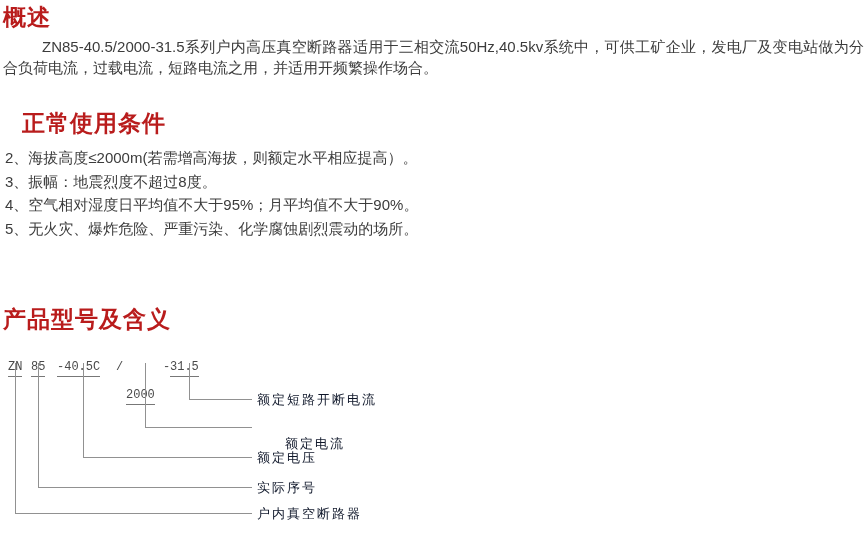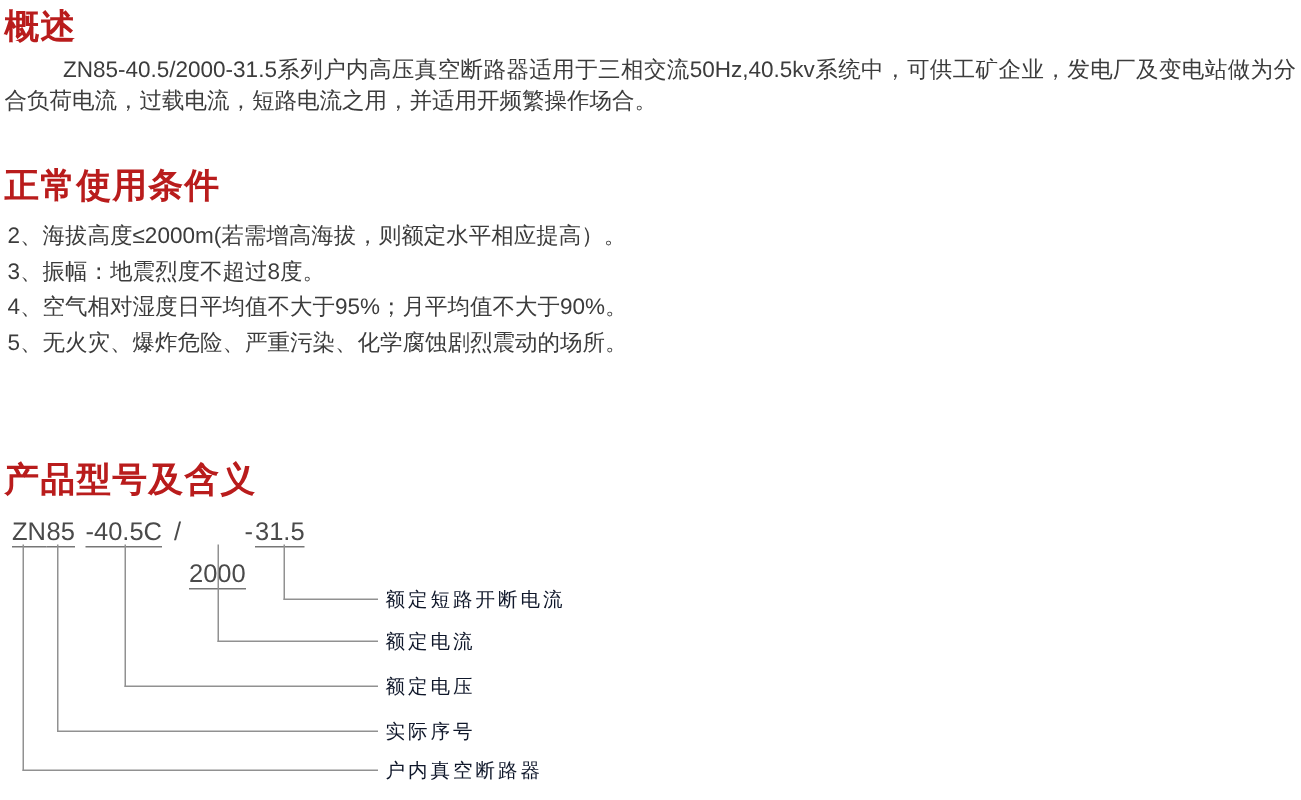--- a/index.html
+++ b/index.html
@@ -17,41 +17,41 @@
   .body-text{color:#3c3c3c;font-size:15px;}
   .paragraph{
     position:absolute;left:3px;top:36px;width:861px;
     line-height:21px;text-indent:39px;
     text-align:justify;
   }
   .cond-list{position:absolute;left:5px;top:146px;width:850px;}
   .cond-item{display:block;line-height:23.6px;white-space:nowrap;}
   .model-row{position:absolute;left:0;top:341px;height:21px;}
   .seg{
-    position:absolute;top:4px;height:19px;line-height:20px;
-    font-size:17px;color:#4a4a4a;white-space:nowrap;
+    position:absolute;top:16px;height:19px;line-height:20px;
+    font-size:12px;color:#4a4a4a;white-space:nowrap;font-family:Liberation Mono, monospace;
   }
   .seg.u{border-bottom:1px solid #777777;}
   .vline,.hline{position:absolute;background:#919191;}
   .vline{width:1px;}
   .hline{height:1px;}
   .diag-label{
     position:absolute;left:257px;height:16px;line-height:16px;
     font-size:13px;letter-spacing:2px;color:#0f172a;white-space:nowrap;
   }
 </style>
 </head>
 <body>
 
 <div class="page">
 
   <div class="heading" style="top:4px;">概述</div>
   <div class="paragraph body-text">ZN85-40.5/2000-31.5系列户内高压真空断路器适用于三相交流50Hz,40.5kv系统中，可供工矿企业，发电厂及变电站做为分合负荷电流，过载电流，短路电流之用，并适用开频繁操作场合。</div>
 
-  <div class="heading" style="top:110px;">正常使用条件</div>
+  <div class="heading" style="top:110px;margin-left:19px;">正常使用条件</div>
   <div class="cond-list body-text">
     <span class="cond-item">2、海拔高度≤2000m(若需增高海拔，则额定水平相应提高）。</span>
     <span class="cond-item">3、振幅：地震烈度不超过8度。</span>
     <span class="cond-item">4、空气相对湿度日平均值不大于95%；月平均值不大于90%。</span>
     <span class="cond-item">5、无火灾、爆炸危险、严重污染、化学腐蚀剧烈震动的场所。</span>
   </div>
 
   <div class="heading" style="top:306px;">产品型号及含义</div>
 
   <div class="model-row">
@@ -72,19 +72,19 @@
     <div class="vline" style="left:145px;top:363px;height:65px;"></div>
     <div class="vline" style="left:189px;top:363px;height:37px;"></div>
 
     <div class="hline" style="left:189px;top:399px;width:63px;"></div>
     <div class="hline" style="left:145px;top:427px;width:107px;"></div>
     <div class="hline" style="left:83px;top:457px;width:169px;"></div>
     <div class="hline" style="left:38px;top:487px;width:214px;"></div>
     <div class="hline" style="left:15px;top:513px;width:237px;"></div>
 
     <div class="diag-label" style="top:392px;">额定短路开断电流</div>
-    <div class="diag-label" style="top:420px;">额定电流</div>
+    <div class="diag-label" style="top:436px;margin-left:28px;">额定电流</div>
     <div class="diag-label" style="top:450px;text-align:right;">额定电压</div>
     <div class="diag-label" style="top:480px;">实际序号</div>
     <div class="diag-label" style="top:506px;">户内真空断路器</div>
   </div>
 
 </div>
 
 </body></html>

